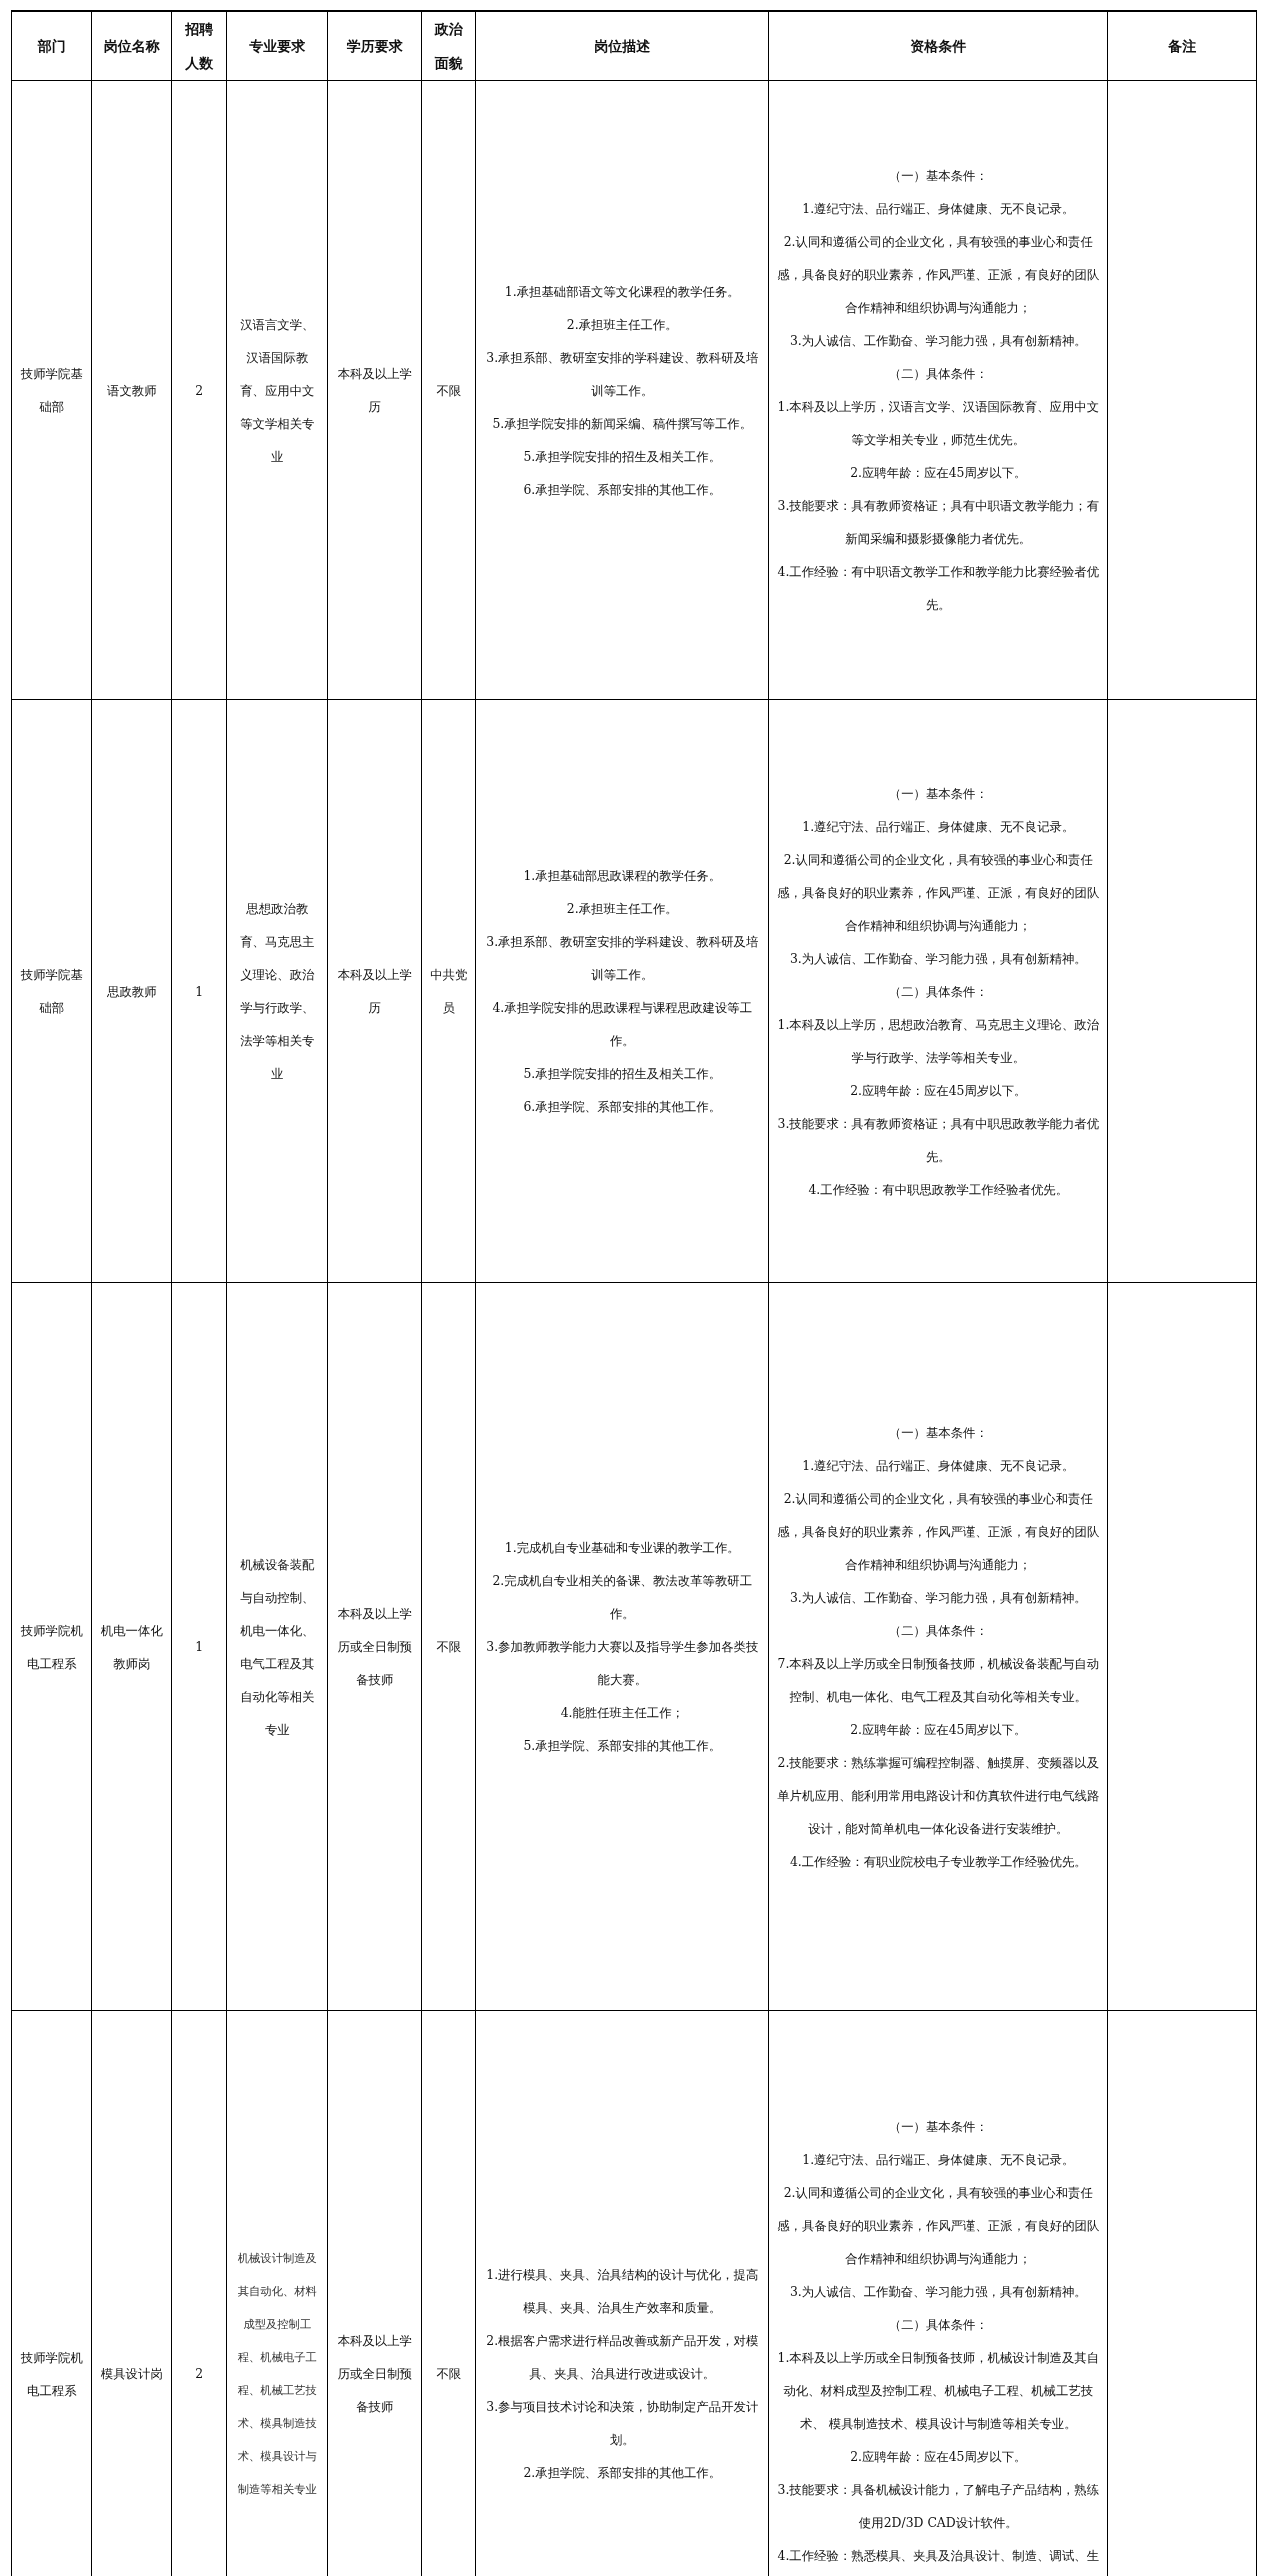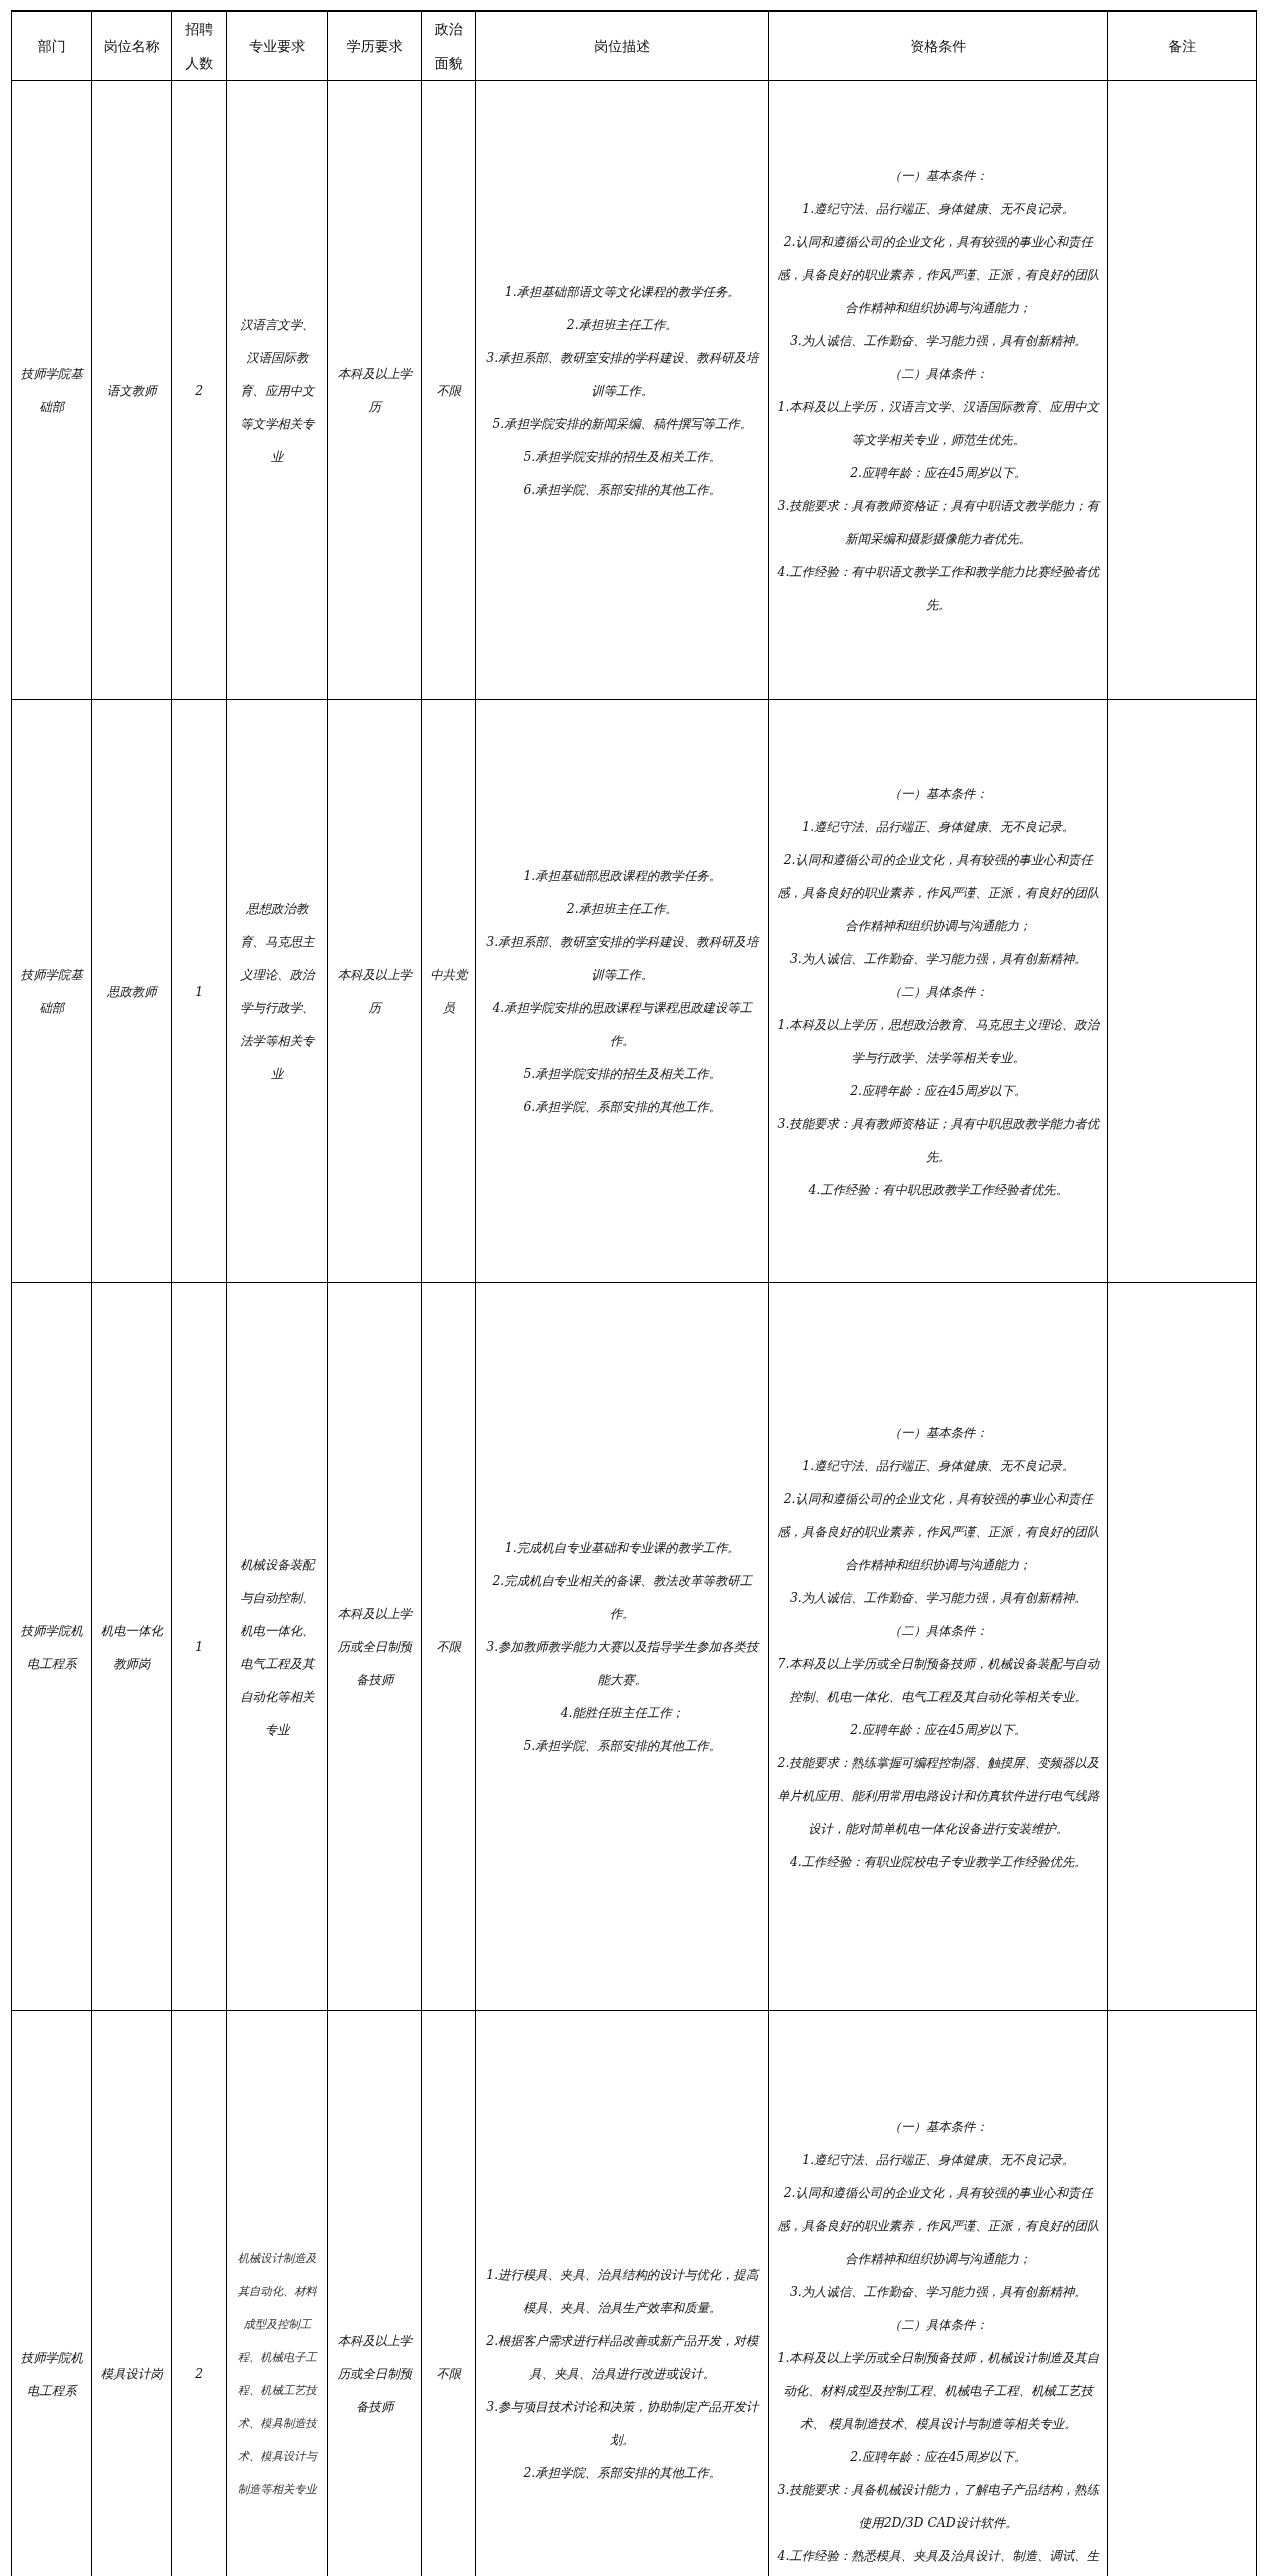--- a/index.html
+++ b/index.html
@@ -1,21 +1,21 @@
 <!DOCTYPE html>
 <html style="font-size:8.2px"><head>
 <meta charset="utf-8">
 <style>
   html,body{margin:0;padding:0;background:#ffffff;}
   body{width:1274px;height:3771px;position:relative;font-family:"DejaVu Serif","Liberation Serif",serif;color:#111;}
   table.recruit{position:absolute;left:11.3px;top:10.3px;border-collapse:collapse;table-layout:fixed;width:1246px;}
   table.recruit td, table.recruit th{border:1.5px solid #000;text-align:center;vertical-align:middle;padding:0 7.2px;font-weight:normal;}
   table.recruit thead tr{height:69px;}
-  table.recruit th{font-family:"DejaVu Sans","Liberation Sans",sans-serif;font-weight:normal;font-size:14px;line-height:34px;}
-  table.recruit tbody td{font-size:12.4px;line-height:33px;font-style:italic;}
+  table.recruit th{font-family:"DejaVu Sans","Liberation Sans",sans-serif;font-weight:bold;font-size:14px;line-height:34px;}
+  table.recruit tbody td{font-size:12.4px;line-height:33px;}
   tr.r1{height:619px;} tr.r2{height:583px;} tr.r3{height:728px;} tr.r4{height:726px;}
   td.desc p, td.qual p{margin:0;}
   td.qual{font-size:13px;line-height:33px;}
   td.desc{font-size:12.4px;}
   td.major.small{font-size:11.3px;color:#333;}
   table.recruit{border-top:2.6px solid #000;}
 </style>
 </head>
 <body>
 

